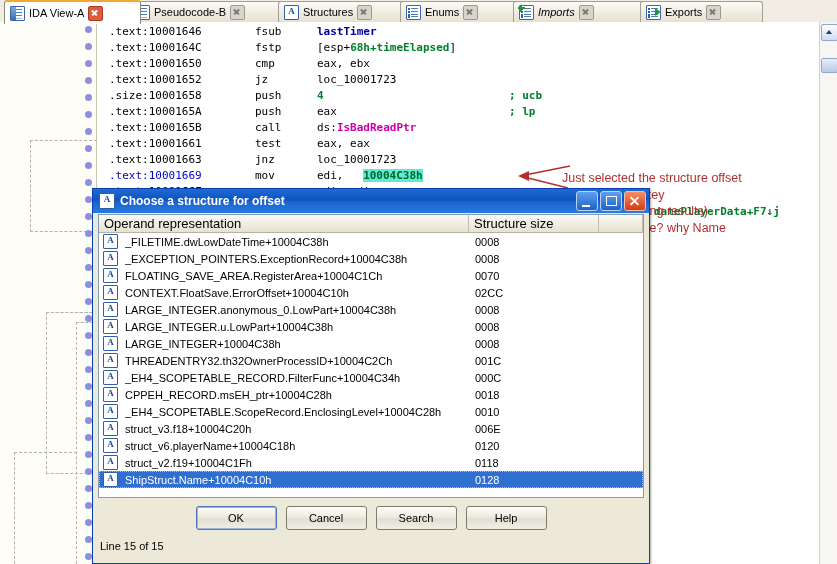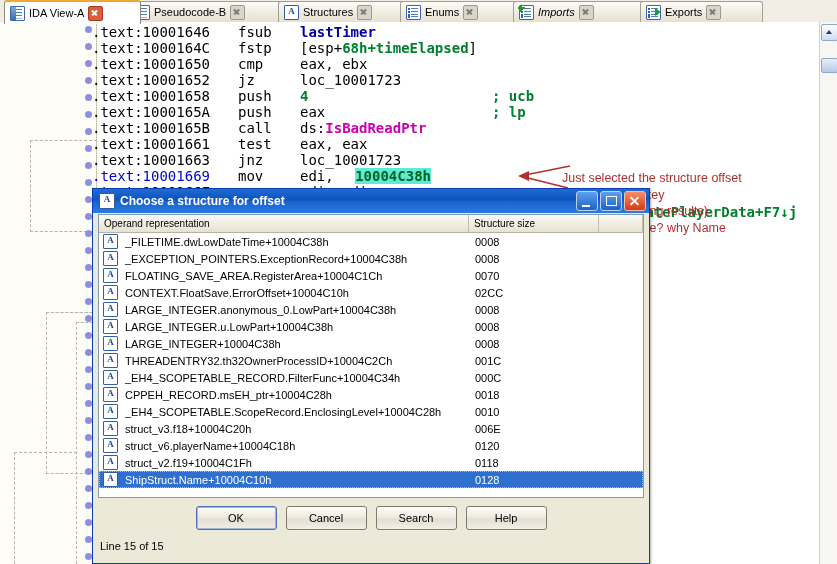--- a/index.html
+++ b/index.html
@@ -54,22 +54,22 @@
   .ic-arrow{position:absolute;right:-1px;top:2px;width:0;height:0;
         border-left:6px solid #1a9a34;border-top:4px solid transparent;border-bottom:4px solid transparent;}
 
   
   .disasm{position:absolute;left:0;top:22px;width:837px;height:542px;background:#fff;overflow:hidden;}
   .gutter{position:absolute;left:0;top:0;width:96px;height:542px;background:#fffdf7;
           border-right:1px solid #c8c4b4;}
   .arrowline{position:absolute;border:1px dashed #b3b3ad;}
   .dot{position:absolute;width:7px;height:7px;border-radius:50%;
        background:#8e8ee0;left:85px;}
-  .code{position:absolute;left:92px;top:2px;width:712px;height:540px;
-        font-family:"DejaVu Sans Mono",monospace;font-size:14px;}
+  .code{position:absolute;left:109px;top:2px;width:712px;height:540px;
+        font-family:"DejaVu Sans Mono",monospace;font-size:11px;}
   .cline{position:absolute;left:0;white-space:pre;height:16px;line-height:16px;}
   .c-addr{color:#000;}
   .c-addr.hl{color:#0000cc;}
   .c-mn{color:#000;}
   .c-op{color:#000;}
   .c-name{color:#0000a0;font-weight:bold;}
   .c-grn{color:#007f2d;font-weight:bold;}
   .c-api{color:#cc00aa;font-weight:bold;}
   .c-cmt{color:#007f2d;font-weight:bold;}
   .c-hl{background:#5eead4;color:#006622;font-weight:bold;margin-left:13px;}
@@ -111,21 +111,21 @@
   .wb-max{position:absolute;left:5px;top:4px;width:9px;height:8px;border:1.5px solid #fff;}
   .wb-x{position:absolute;left:4px;top:8px;width:11px;height:2px;background:#fff;}
   .wb-x.b{transform:rotate(45deg);}
   .wb-x.c{transform:rotate(-45deg);}
 
   .dlg-body{position:absolute;left:3px;top:25px;right:3px;bottom:3px;background:#ece9d8;}
   .lv{position:absolute;left:2px;top:0;right:2px;height:282px;
       background:#fff;border:1px solid #7f9db9;}
   .lv-head{position:absolute;left:0;top:0;right:0;height:17px;
       background:linear-gradient(#fbfaf3,#e6e2d3);border-bottom:1px solid #b7b3a4;
-      display:flex;font-size:10px;color:#000;}
+      display:flex;font-size:13px;color:#000;}
   .lv-h{height:17px;line-height:17px;padding-left:5px;
         border-right:1px solid #c3bfb0;box-sizing:border-box;overflow:hidden;white-space:nowrap;}
   .lv-rows{position:absolute;left:0;top:18px;right:0;bottom:0;overflow:hidden;}
   .row{height:17px;display:flex;align-items:center;font-size:11px;color:#000;}
   .row.sel{background:#2f6fd0;color:#fff;outline:1px dotted #9fc0ee;outline-offset:-1px;}
   .rowicon{width:13px;height:13px;margin:0 7px 0 4px;flex:0 0 13px;position:relative;
            background:#fff;border:1px solid #2f5fa5;border-radius:1px;
            color:#1b4b8f;font-size:9px;font-weight:bold;line-height:11px;text-align:center;
            font-family:"Liberation Serif",serif;}
   .r-name{flex:0 0 350px;overflow:hidden;white-space:nowrap;}
@@ -231,21 +231,21 @@
         <div class="dot" style="top: 480px;"></div>
         <div class="dot" style="top: 497px;"></div>
         <div class="dot" style="top: 514px;"></div>
         <div class="dot" style="top: 531px;"></div>
       </div>
     <div class="code" id="code">
         <div class="cline" style="top: 0px;"><span class="c-addr">.text:10001646</span><span class="col-mn c-mn">fsub</span><span class="col-op"><span class="c-name">lastTimer</span></span></div>
         <div class="cline" style="top: 16px;"><span class="c-addr">.text:1000164C</span><span class="col-mn c-mn">fstp</span><span class="col-op"><span class="c-op">[esp+</span><span class="c-grn">68h+timeElapsed</span><span class="c-op">]</span></span></div>
         <div class="cline" style="top: 32px;"><span class="c-addr">.text:10001650</span><span class="col-mn c-mn">cmp</span><span class="col-op"><span class="c-op">eax, ebx</span></span></div>
         <div class="cline" style="top: 48px;"><span class="c-addr">.text:10001652</span><span class="col-mn c-mn">jz</span><span class="col-op"><span class="c-op">loc_10001723</span></span></div>
-        <div class="cline" style="top: 64px;"><span class="c-addr">.text:10001658</span><span class="col-mn c-mn">push</span><span class="col-op"><span class="c-grn">4</span></span><span class="col-cm c-cmt">; ucb</span></div>
+        <div class="cline" style="top: 64px;"><span class="c-addr">.size:10001658</span><span class="col-mn c-mn">push</span><span class="col-op"><span class="c-grn">4</span></span><span class="col-cm c-cmt">; ucb</span></div>
         <div class="cline" style="top: 80px;"><span class="c-addr">.text:1000165A</span><span class="col-mn c-mn">push</span><span class="col-op"><span class="c-op">eax</span></span><span class="col-cm c-cmt">; lp</span></div>
         <div class="cline" style="top: 96px;"><span class="c-addr">.text:1000165B</span><span class="col-mn c-mn">call</span><span class="col-op"><span class="c-op">ds:</span><span class="c-api">IsBadReadPtr</span></span></div>
         <div class="cline" style="top: 112px;"><span class="c-addr">.text:10001661</span><span class="col-mn c-mn">test</span><span class="col-op"><span class="c-op">eax, eax</span></span></div>
         <div class="cline" style="top: 128px;"><span class="c-addr">.text:10001663</span><span class="col-mn c-mn">jnz</span><span class="col-op"><span class="c-op">loc_10001723</span></span></div>
         <div class="cline" style="top: 144px;"><span class="c-addr hl">.text:10001669</span><span class="col-mn c-mn">mov</span><span class="col-op"><span class="c-op">edi, </span><span class="c-hl">10004C38h</span></span></div>
         <div class="cline" style="top: 160px;"><span class="c-addr">.text:1000166F</span><span class="col-mn c-mn">mov</span><span class="col-op"><span class="c-op">edi, edi</span></span></div>
         <div class="cline c-cmt" style="top: 180px; left: 545px;">datePlayerData+F7↓j</div>
       </div>
 
     <svg class="arrowsvg" width="60" height="50">

